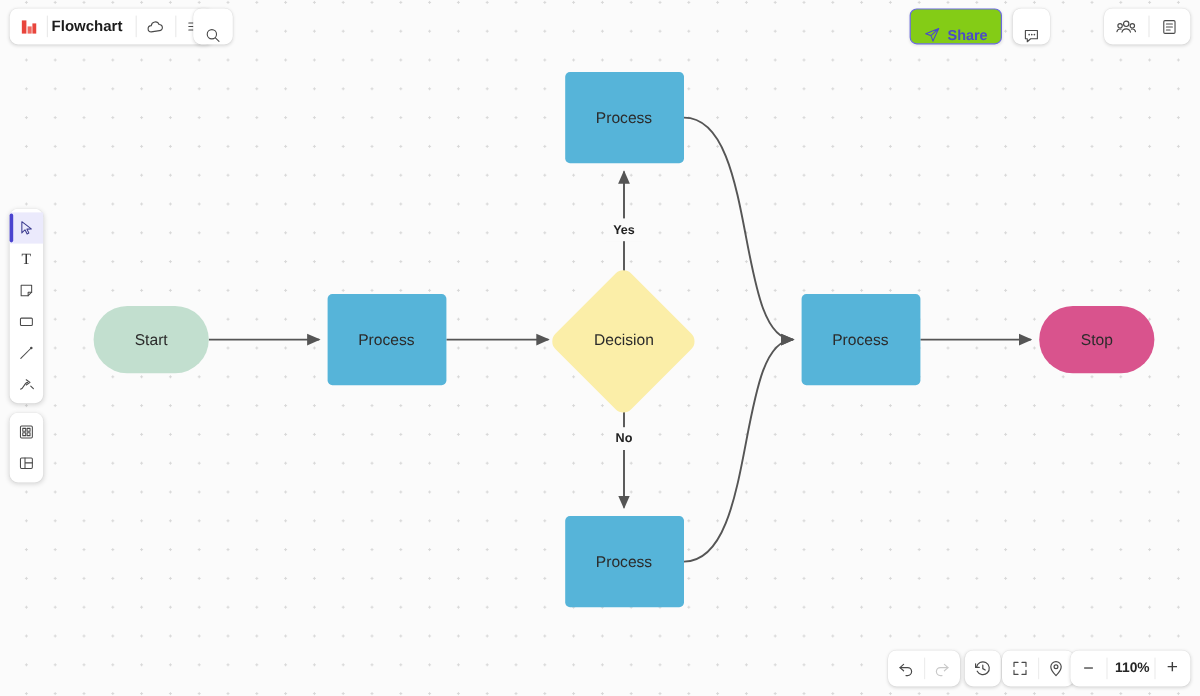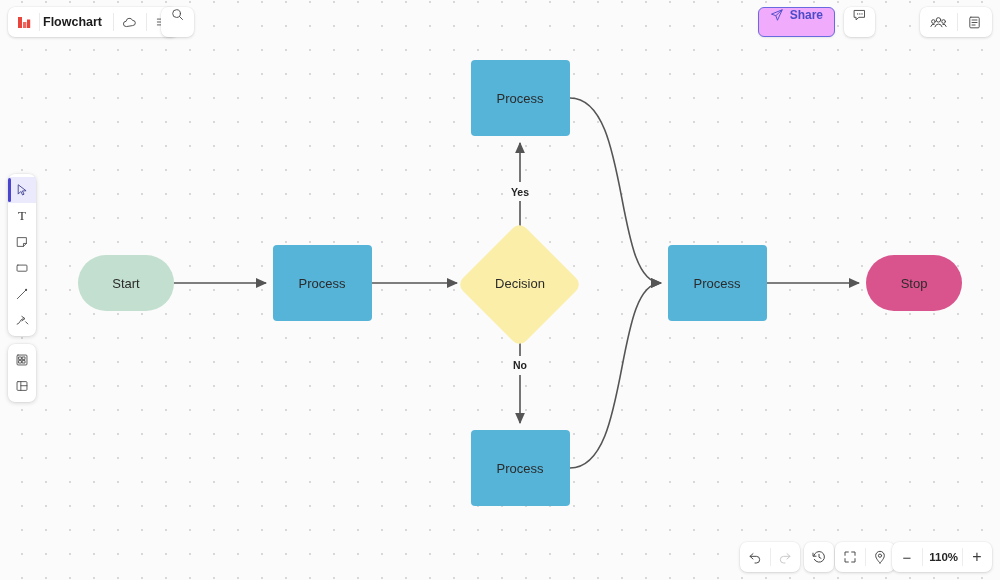--- a/index.html
+++ b/index.html
@@ -20,21 +20,21 @@
     background-position: 10px 14px;
   }
   #diagram-svg { position: absolute; inset: 0; }
 
   
   .hdr-group {
     position: absolute;
     background: #ffffff;
     border-radius: 7px;
     box-shadow: 0 1px 3px rgba(0,0,0,.14), 0 0 0 .5px rgba(0,0,0,.04);
-    display: flex; align-items: flex-start;
+    display: flex; align-items: flex-end;
     height: 30px;
   }
   #title-group { left: 8px; top: 7px; padding: 0; }
   .hdr-cell {
     height: 30px; display: flex; align-items: center; justify-content: center;
     padding: 0 9px; position: relative;
   }
   .hdr-cell + .hdr-cell::before {
     content: ""; position: absolute; left: 0; top: 6px; bottom: 6px;
     width: 1px; background: #eaeaea;
@@ -42,21 +42,21 @@
   #doc-title {
     font-size: 12.5px; font-weight: bold; color: #1c1c1c;
     white-space: nowrap; padding: 0 11px 0 4px;
   }
   #logo-cell { padding: 0 8px 0 10px; }
   .logo-mark { width: 13px; height: 15px; display: block; }
 
   #search-group { left: 161px; top: 7px; width: 33px; justify-content: center; }
   #share-group {
     right: 165px; top: 7px; height: 30px; padding: 0 11px;
-    border: 1.2px solid #6a6ae0; border-radius: 6px; background: #f0abfc;
+    border: 1.2px solid #6a6ae0; border-radius: 6px; background: #84cc16;
     gap: 6px; cursor: pointer;
     box-shadow: 0 1px 2px rgba(0,0,0,.08);
   }
   #share-label { font-size: 12px; font-weight: bold; color: #4b4bc8; }
   #comment-group { right: 125px; top: 7px; width: 31px; justify-content: center; }
   #right-group { right: 8px; top: 7px; }
   #right-group .hdr-cell { padding: 0 10px; }
 
   
   .tool-panel {

